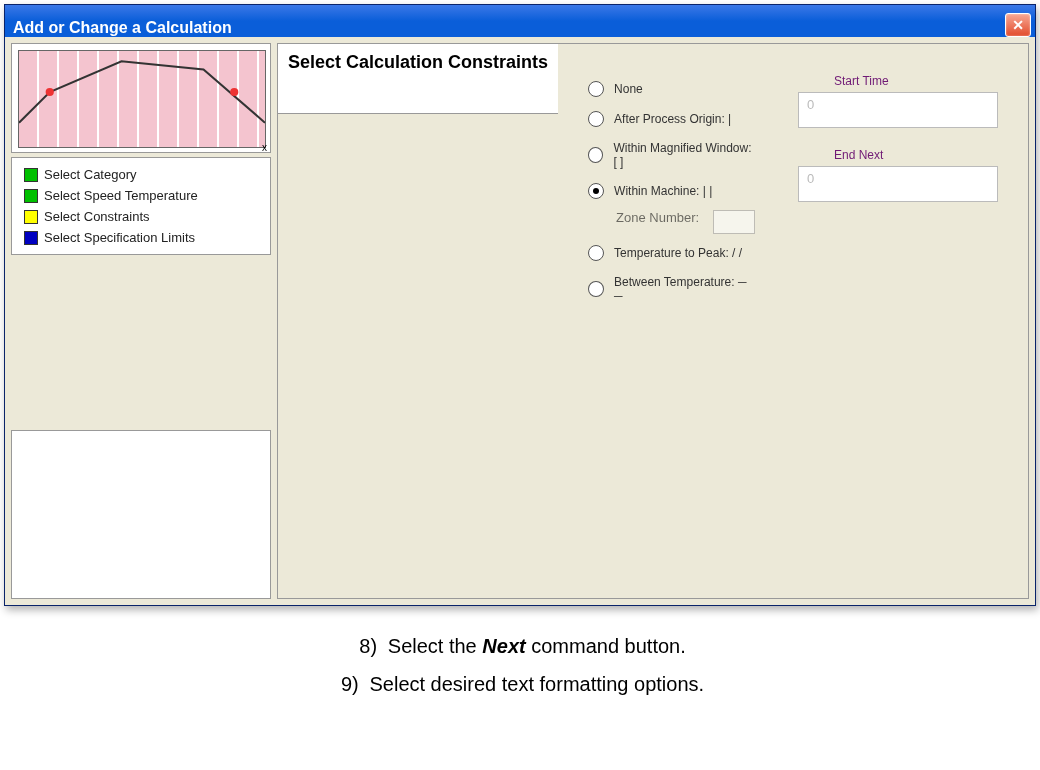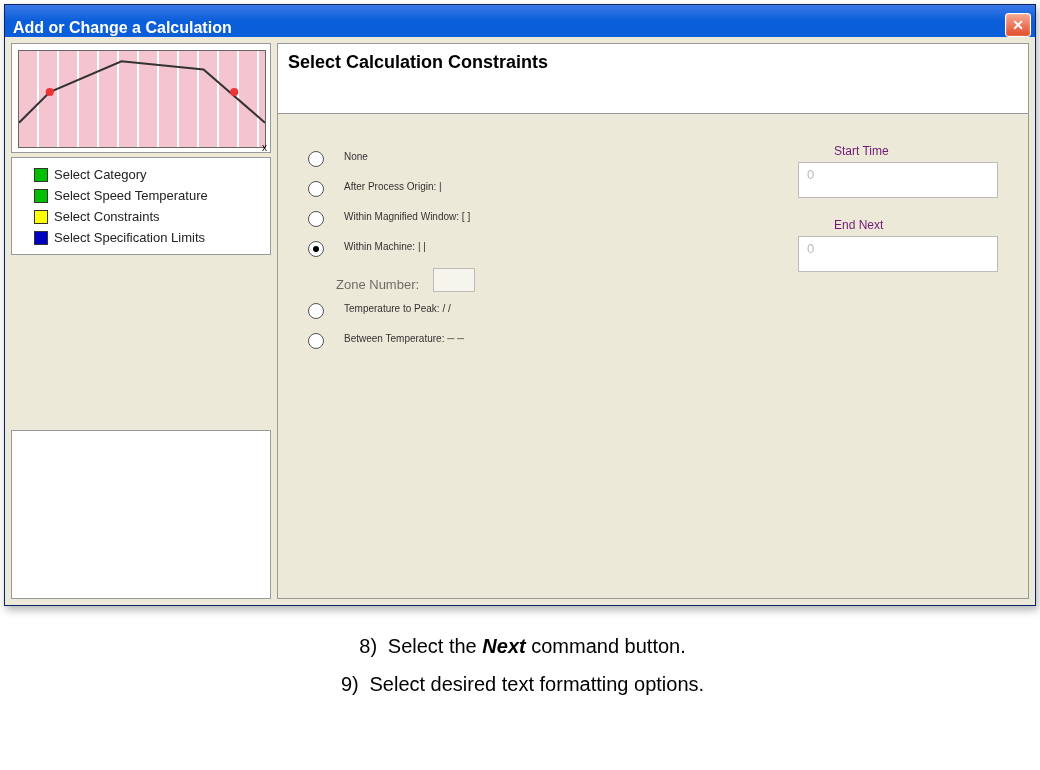--- a/index.html
+++ b/index.html
@@ -69,21 +69,21 @@
     border: 1px solid #666;
   }
   .chart-line {
     position: absolute;
     inset: 0;
   }
   .axis-x { position:absolute; right:-2px; bottom:-6px; font-size:10px;}
   .steplist {
     border: 1px solid #999;
     background: #fff;
-    padding: 6px 20px;
+    padding: 6px 10px;
     flex: 0 0 auto;
   }
   .steprow {
     display: flex;
     align-items: center;
     gap: 6px;
     padding: 3px 2px;
     font-size: 13px;
     color: #222;
   }
@@ -101,56 +101,56 @@
     background:#fff;
     flex:1;
     margin-top:auto;
     height:120px;
   }
   .main {
     flex: 1;
     border: 1px solid #999;
     background: #ece9d8;
     display: flex;
-    flex-direction: column;
     position: relative;
   }
   .main-title {
     background: #fff;
     border-bottom: 1px solid #999;
     padding: 8px 10px;
     font-weight: bold;
     font-size: 18px;
     height:70px;
     box-sizing:border-box;
   }
   .options {
     padding: 30px 30px;
     flex: 1;
     display:flex;
     gap:40px;
   }
   .radio-col { flex:1; }
   .opt {
     display: flex;
-    gap: 20px;
+    align-items: center;
+    gap: 10px;
     padding: 7px 0;
     color: #333;
-    font-size: 10px;
+    font-size: 12px;
   }
   .radio {
     width: 14px; height:14px; border:1px solid #555; border-radius:50%;
     display:inline-flex; align-items:center; justify-content:center; background:#fff;
   }
   .radio.sel::after{ content:""; width:6px;height:6px;background:#000;border-radius:50%; }
   .zone-sub {
     margin-left: 28px;
     padding: 4px 0;
     opacity: 0.55;
-    display:flex; align-items:flex-end; gap:14px;
+    display:flex; align-items:flex-start; gap:14px;
     font-size:13px;
   }
   .spin {
     width:40px;height:22px;border:1px solid #999;background:#fff;display:inline-block;
   }
   .side-fields {
     width:200px;
     font-size:13px;
     color:#999;
   }

